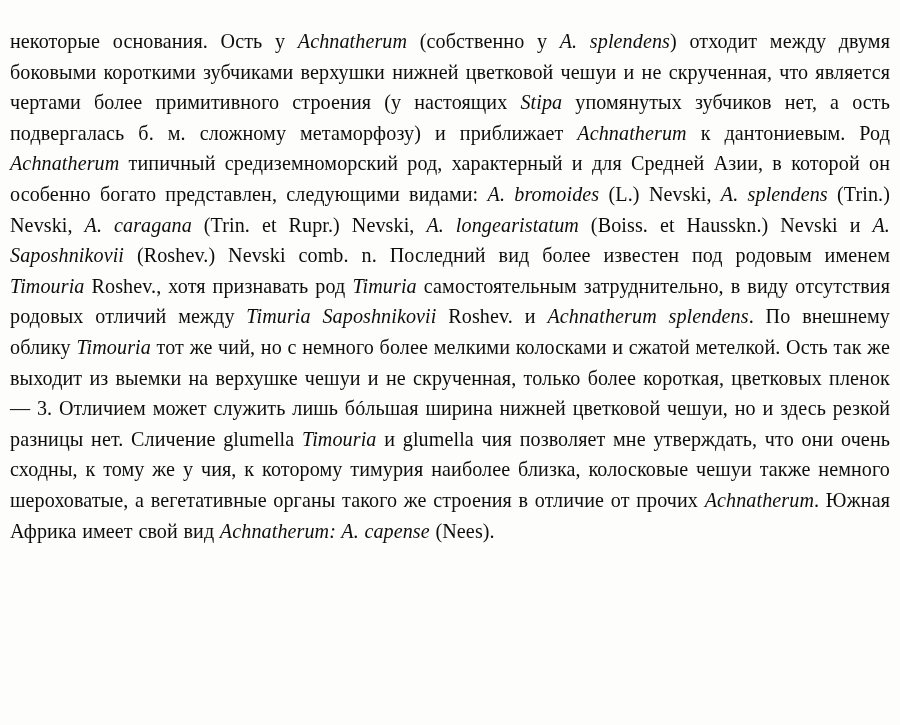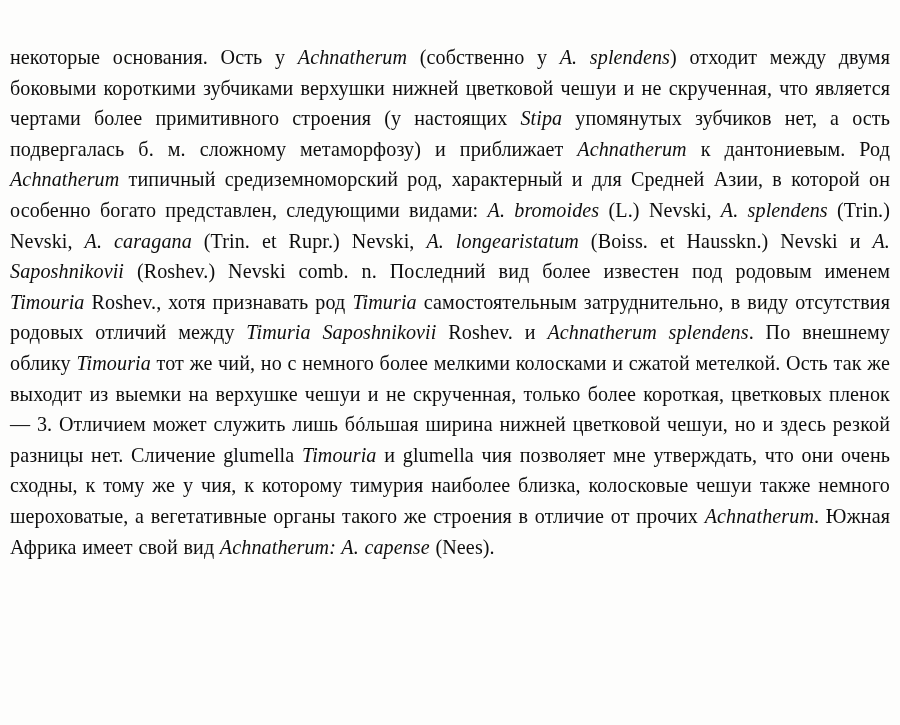--- a/index.html
+++ b/index.html
@@ -11,21 +11,21 @@
     width: 900px;
     height: 725px;
     overflow: hidden;
     font-family: "Liberation Serif", serif;
     color: #101010;
   }
   #page {
     width: 900px;
     height: 725px;
     box-sizing: border-box;
-    padding: 22px 10px 0 10px;
+    padding: 6px 10px 0 10px;
     background: #fdfdfc;
   }
   .body-text {
     font-size: 20.1px;
     line-height: 30.6px;
     text-align: justify;
     text-justify: inter-word;
     letter-spacing: 0.1px;
     word-spacing: 0.5px;
     color: #0d0d0d;

